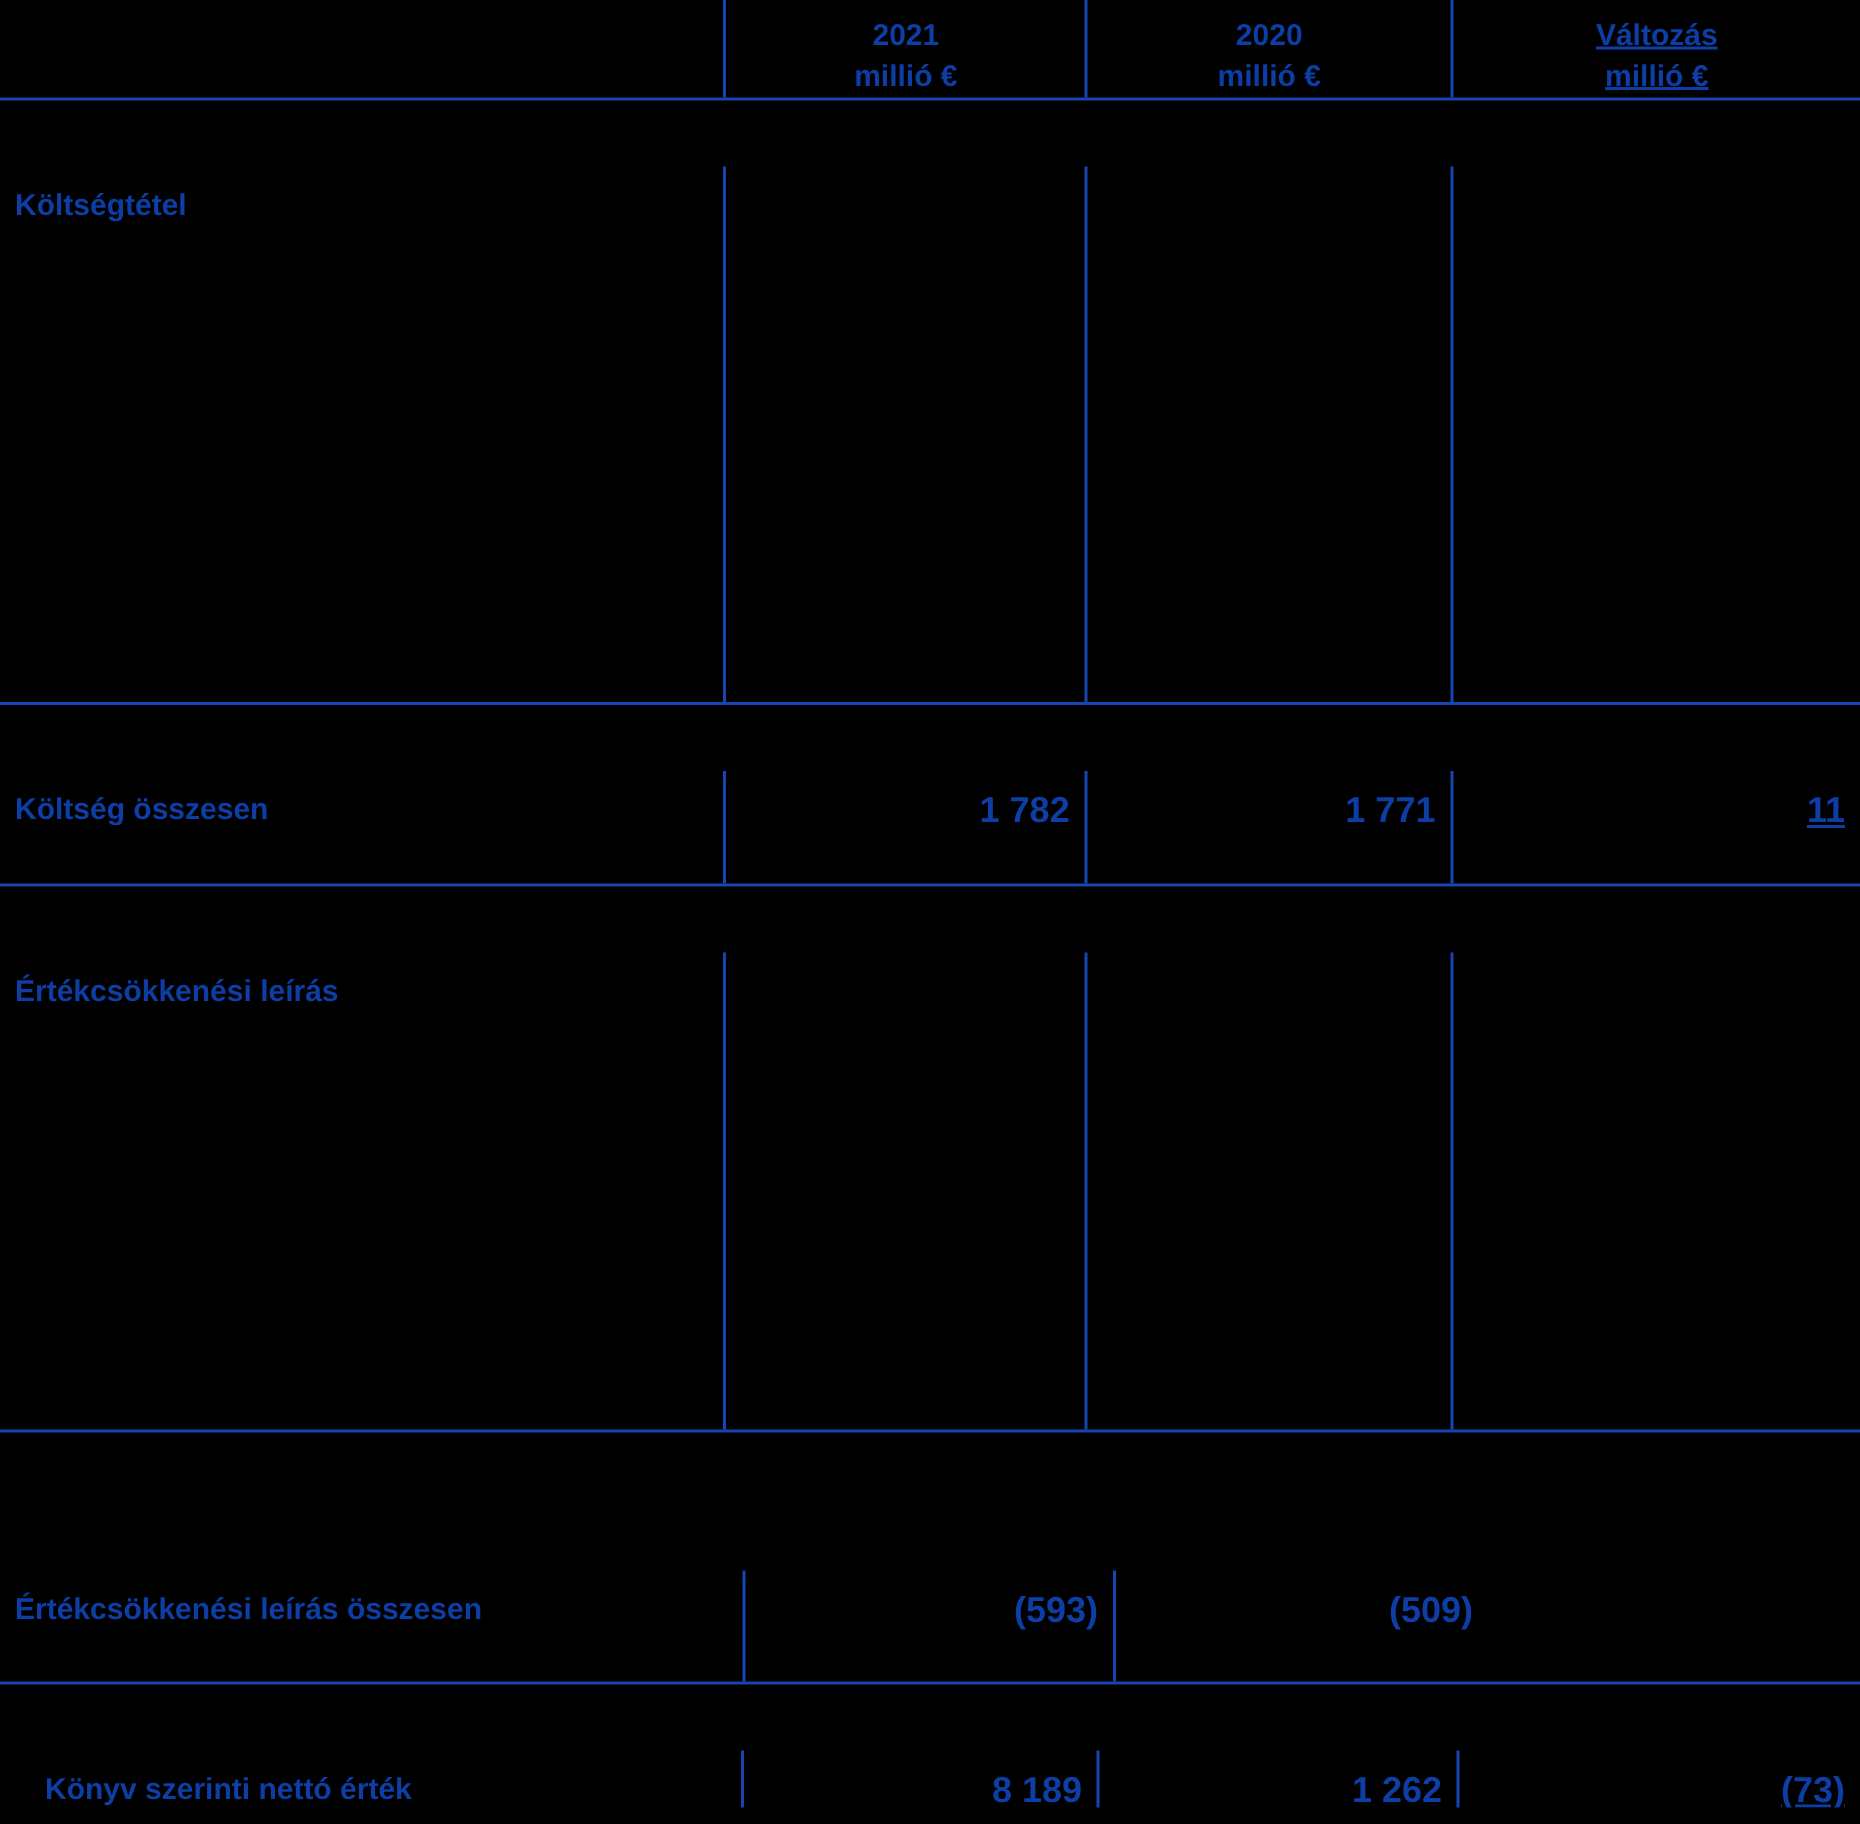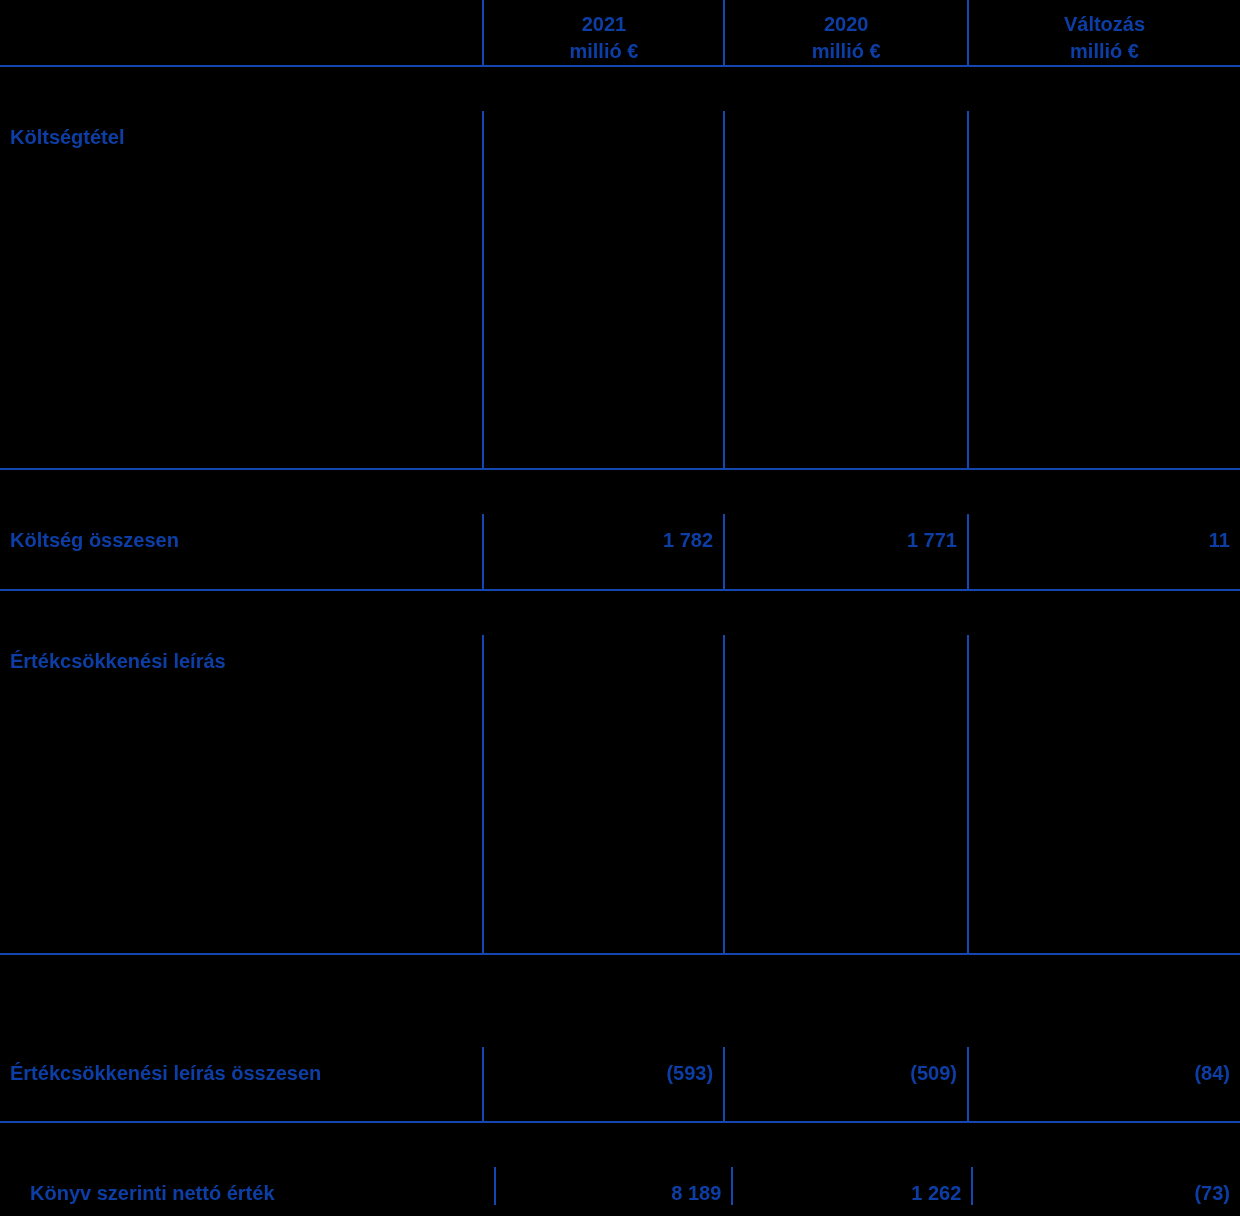--- a/index.html
+++ b/index.html
@@ -30,42 +30,42 @@
     width:1240px;
   }
   .row.no-bottom{border-bottom:none;padding-left:20px;}
   .cell{
     box-sizing:border-box;
     overflow:hidden;
   }
   .c1{width:495px;}
   .c2{width:247px;border-left:2px solid var(--border-blue);}
   .c3{width:250px;border-left:2px solid var(--border-blue);}
-  .c4{width:280px;border-left:2px solid var(--border-blue);}
+  .c4{width:280px;border-left:2px solid var(--border-blue);text-decoration:underline;}
   .h-header{height:76px;}
   .h-section1{height:467px;}
   .h-total1{height:99px;}
   .h-section2{height:417px;}
   .h-total2{height:98px;margin-top:48px;}
   .h-final{height:48px;}
   .head-cell{
     text-align:center;
     padding-top:11px;
     font-size:20px;
     line-height:27px;
   }
   .label-cell{
     padding:15px 10px 0 10px;
     font-size:20px;
     line-height:23px;
     text-align:left;
   }
   .num-cell{
     padding:15px 10px 0 10px;
-    font-size:20px;
+    font-size:24px;
     line-height:23px;
     text-align:right;
   }
 </style>
 </head>
 <body>
 
 <div class="table">
 
   <div class="row h-header">
@@ -102,21 +102,20 @@
     <div class="cell c1 label-cell">Értékcsökkenési leírás</div>
     <div class="cell c2 num-cell"></div>
     <div class="cell c3 num-cell"></div>
     <div class="cell c4 num-cell"></div>
   </div>
 
   <div class="row h-total2">
     <div class="cell c1 label-cell">Értékcsökkenési leírás összesen</div>
     <div class="cell c2 num-cell">(593)</div>
     <div class="cell c3 num-cell">(509)</div>
-    <div class="cell c4 num-cell">(84)</div>
   </div>
 
   <div class="row h-final no-bottom">
     <div class="cell c1 label-cell">Könyv szerinti nettó érték</div>
     <div class="cell c2 num-cell">8 189</div>
     <div class="cell c3 num-cell">1 262</div>
     <div class="cell c4 num-cell">(73)</div>
   </div>
 
 </div>

